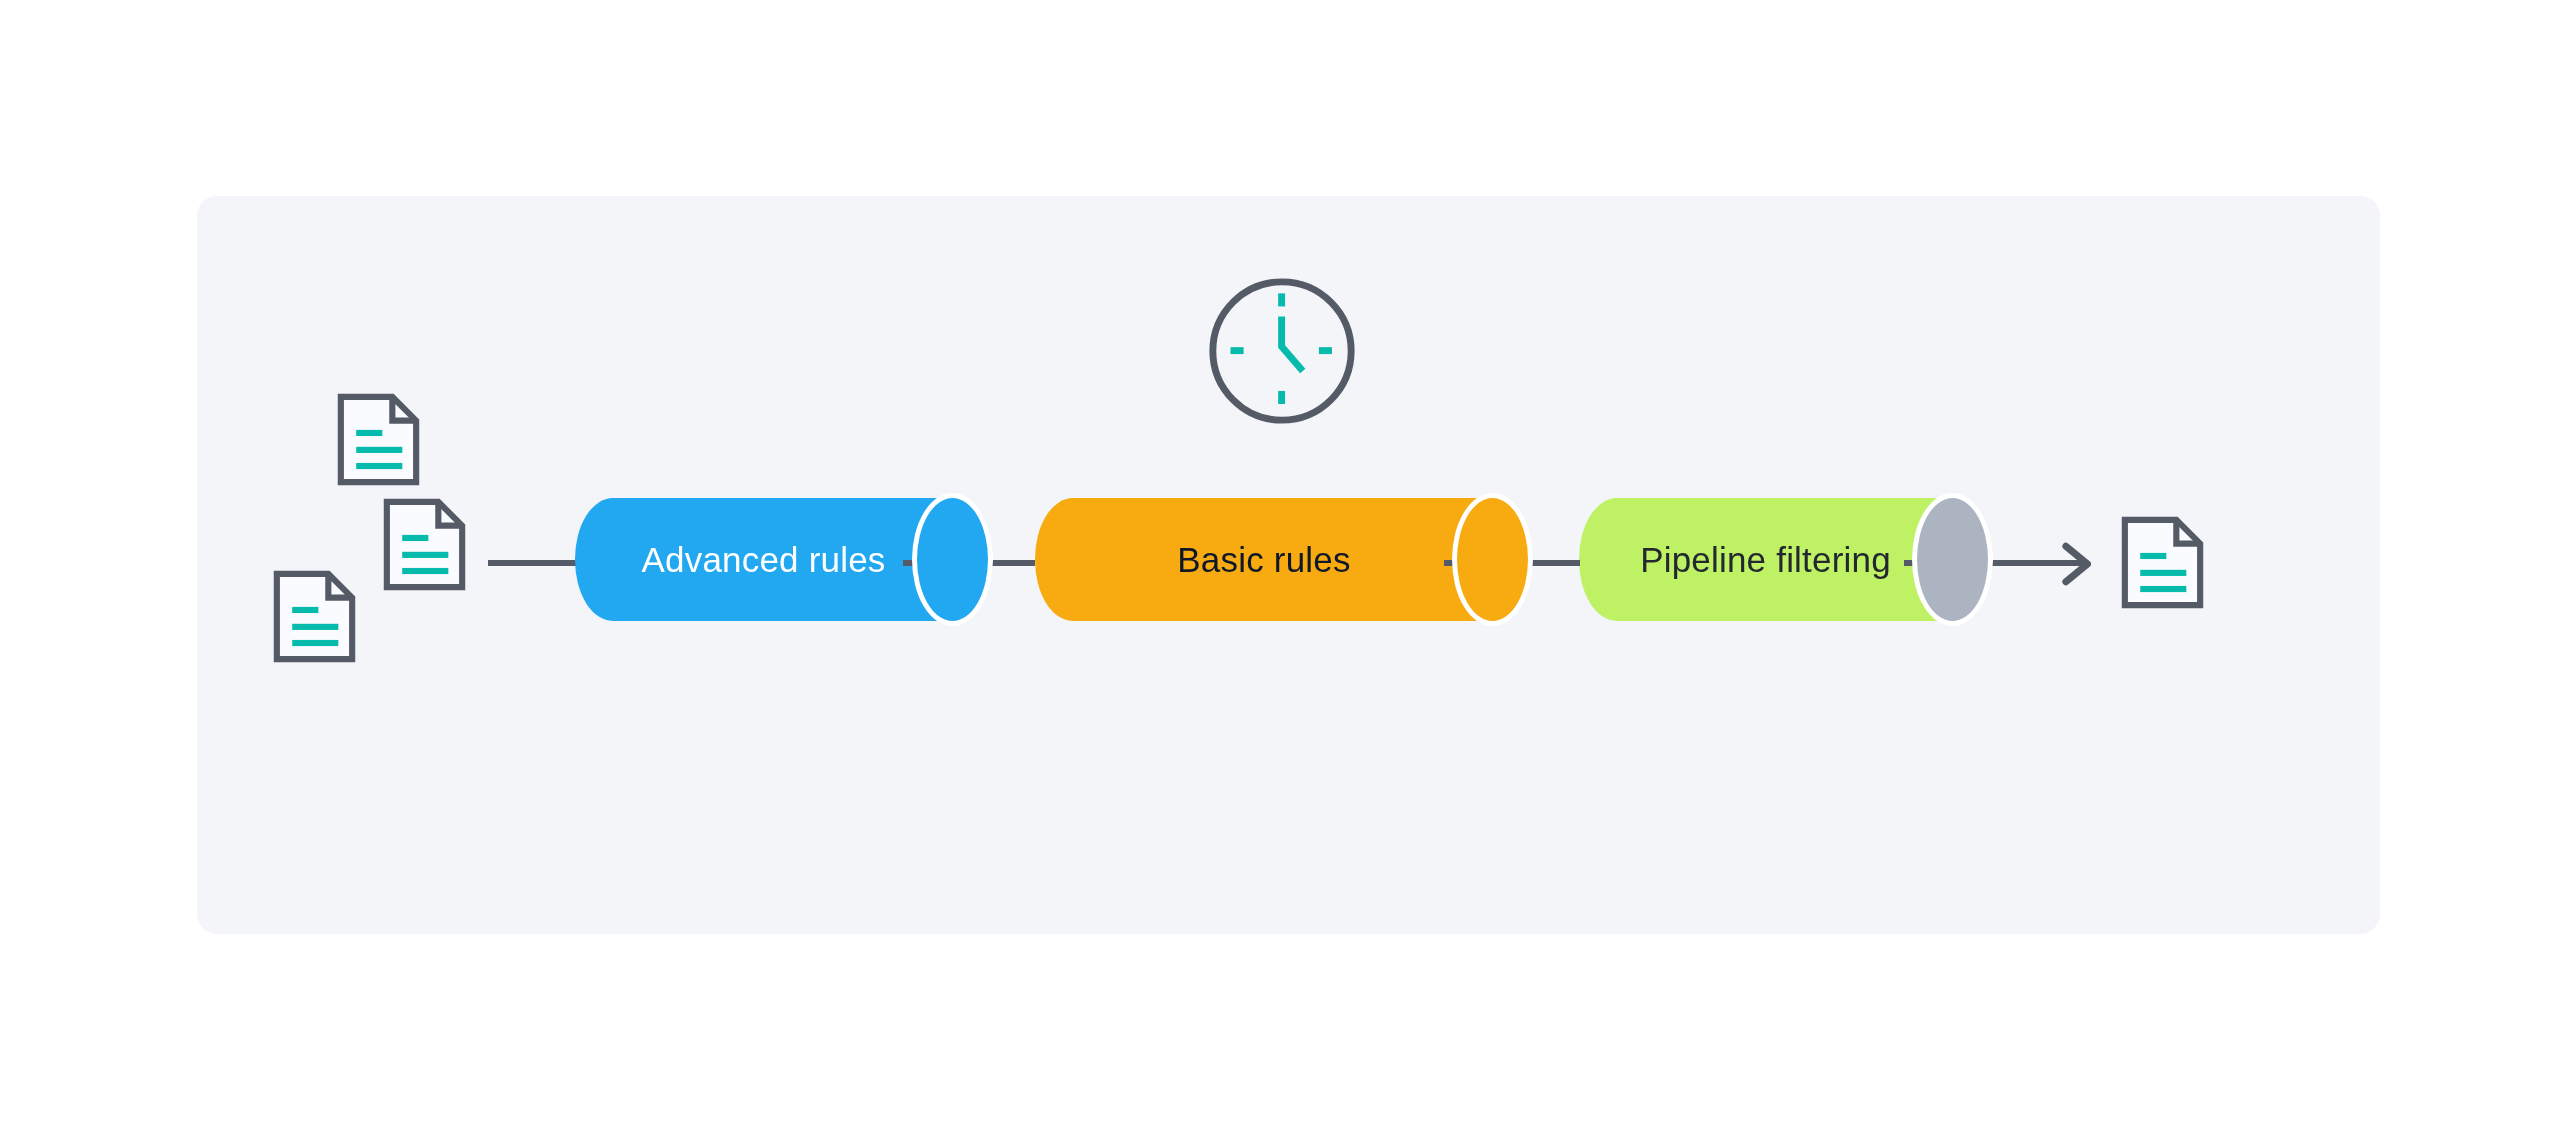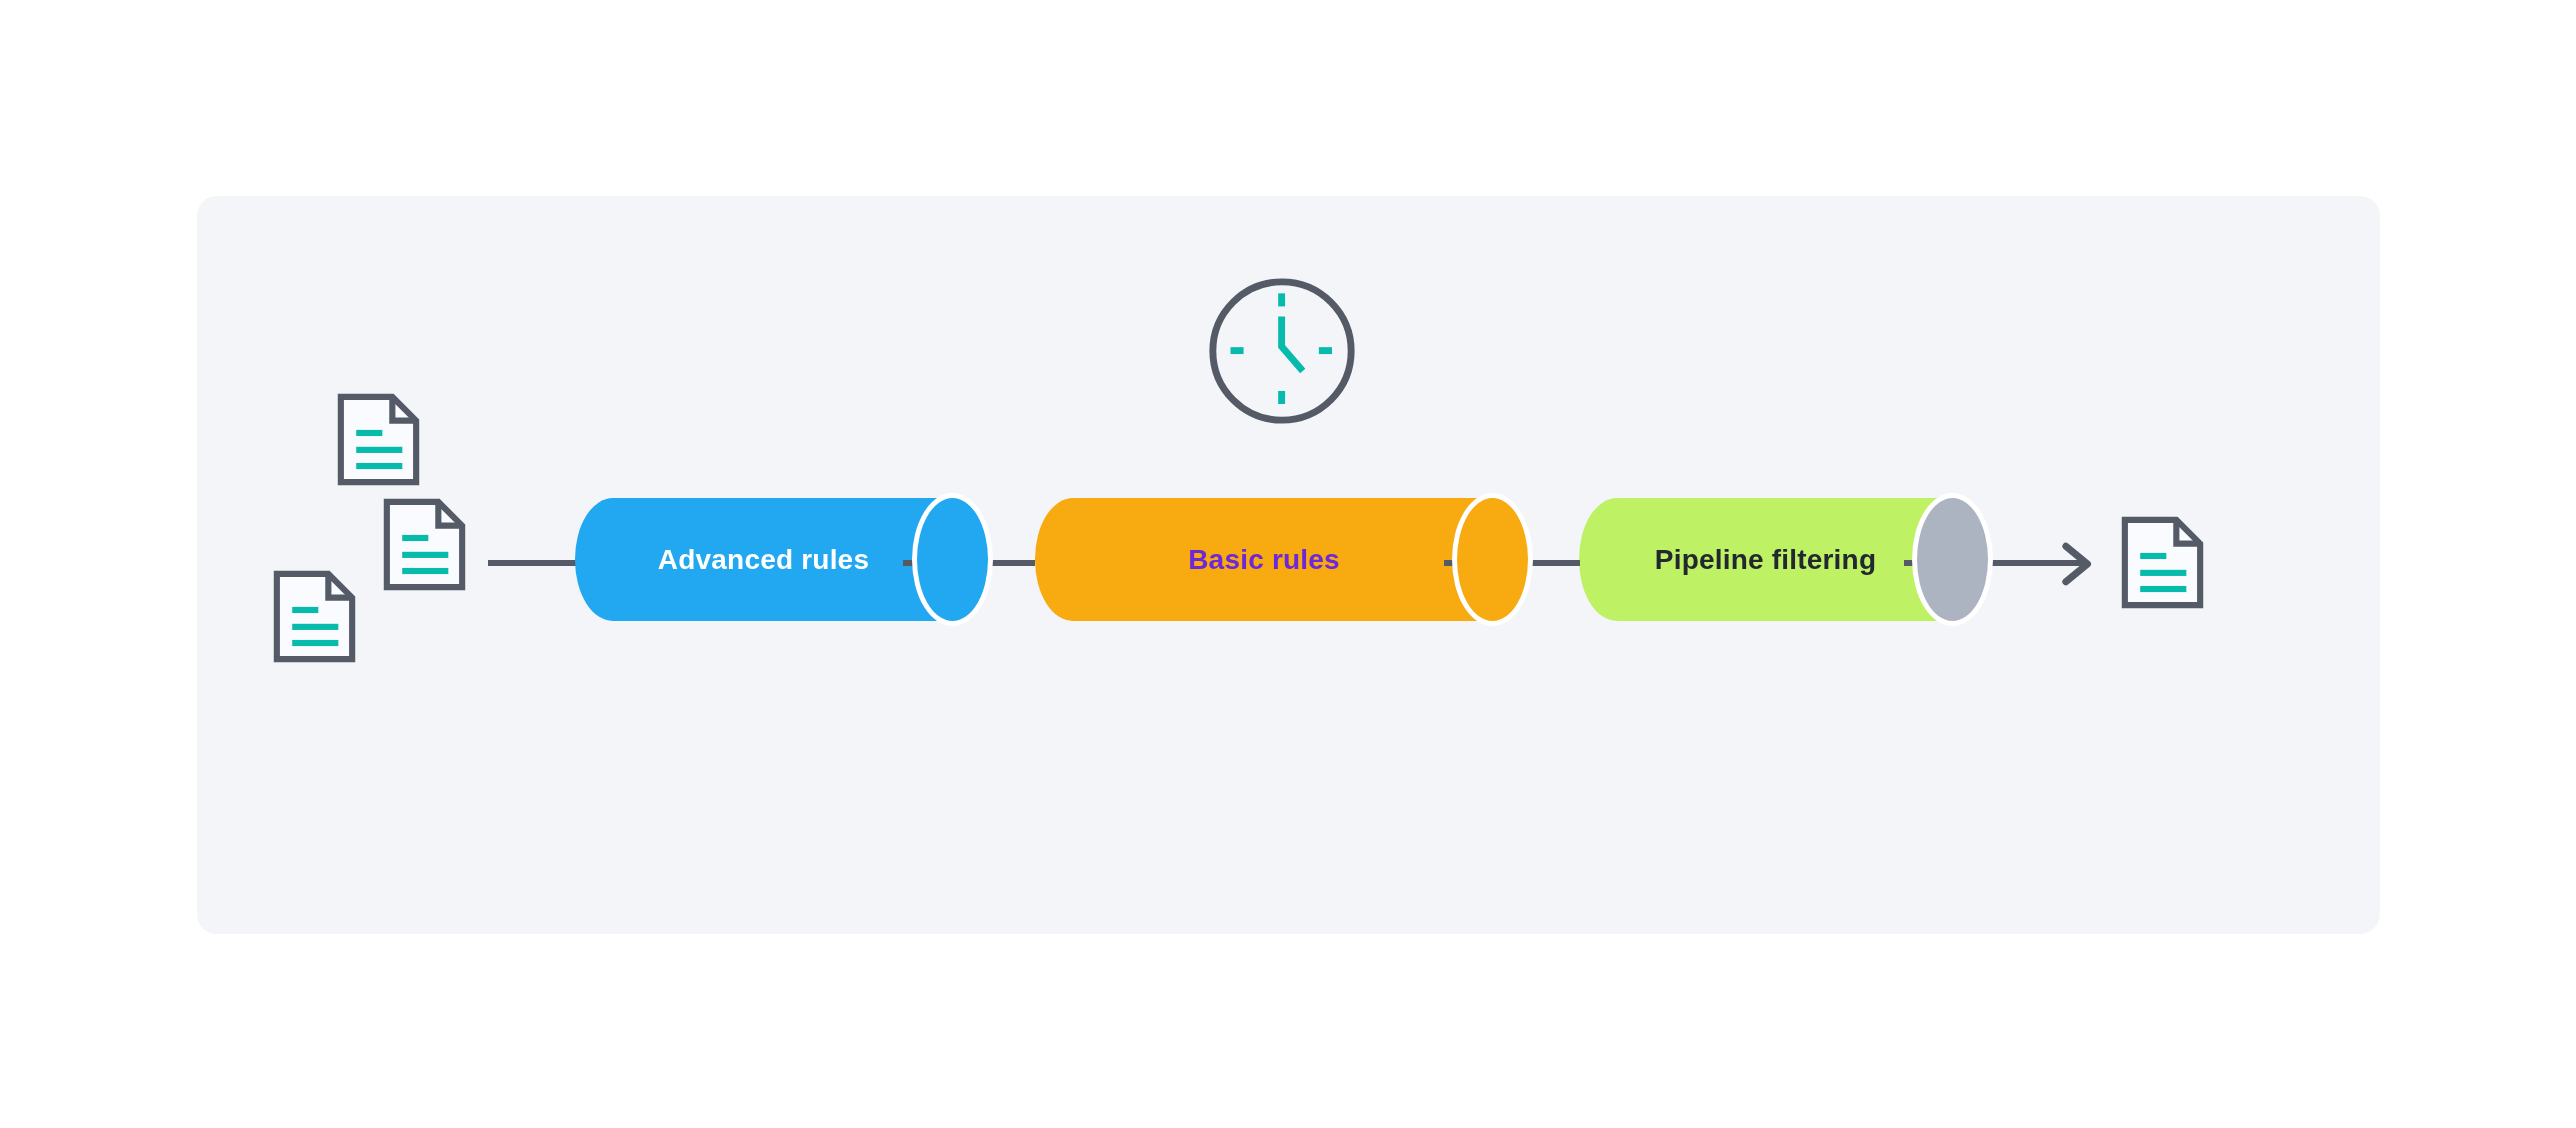--- a/index.html
+++ b/index.html
@@ -13,29 +13,29 @@
     position:absolute; left:197px; top:196px; width:2183px; height:738px;
     background:#F4F5F9; border-radius:20px;
   }
   .doc-icon { position:absolute; z-index:1; }
   .clock-icon { position:absolute; left:1209px; top:278px; z-index:1; }
 
   .stage-body {
     position:absolute; top:498px; height:123px; z-index:1;
     border-top-left-radius:38px 61px; border-bottom-left-radius:38px 61px;
     display:flex; align-items:center; justify-content:center;
-    font-size:28px; line-height:123px; letter-spacing:0.2px;font-weight:bold;
+    font-size:35px; line-height:123px; letter-spacing:0.2px;
   }
   .stage-cap {
     position:absolute; top:493px; width:71px; height:123px;
     border:5.4px solid #FFFFFF; border-radius:50%; z-index:3;
   }
   #body-advanced  { left:575px;  width:377px; background:#22A8F0; color:#FFFFFF; }
   #cap-advanced   { left:912px; background:#22A8F0; }
-  #body-basic     { left:1035px; width:458px; background:#F7AB10; color:#6d28d9; }
+  #body-basic     { left:1035px; width:458px; background:#F7AB10; color:#0f172a; }
   #cap-basic      { left:1452px; background:#F7AB10; }
   #body-pipeline  { left:1579px; width:373px; background:#bef264; color:#23272F; }
   #cap-pipeline   { left:1912px; background:#ACB4C2; }
 
   .connector {
     position:absolute; top:560px; height:6.1px; background:#545A66;
   }
   #line-in      { left:488px;  width:90px; z-index:0; }
   #line-mid-1   { left:903px; width:132px; z-index:2; }
   #line-mid-2   { left:1444px; width:136px; z-index:2; }

